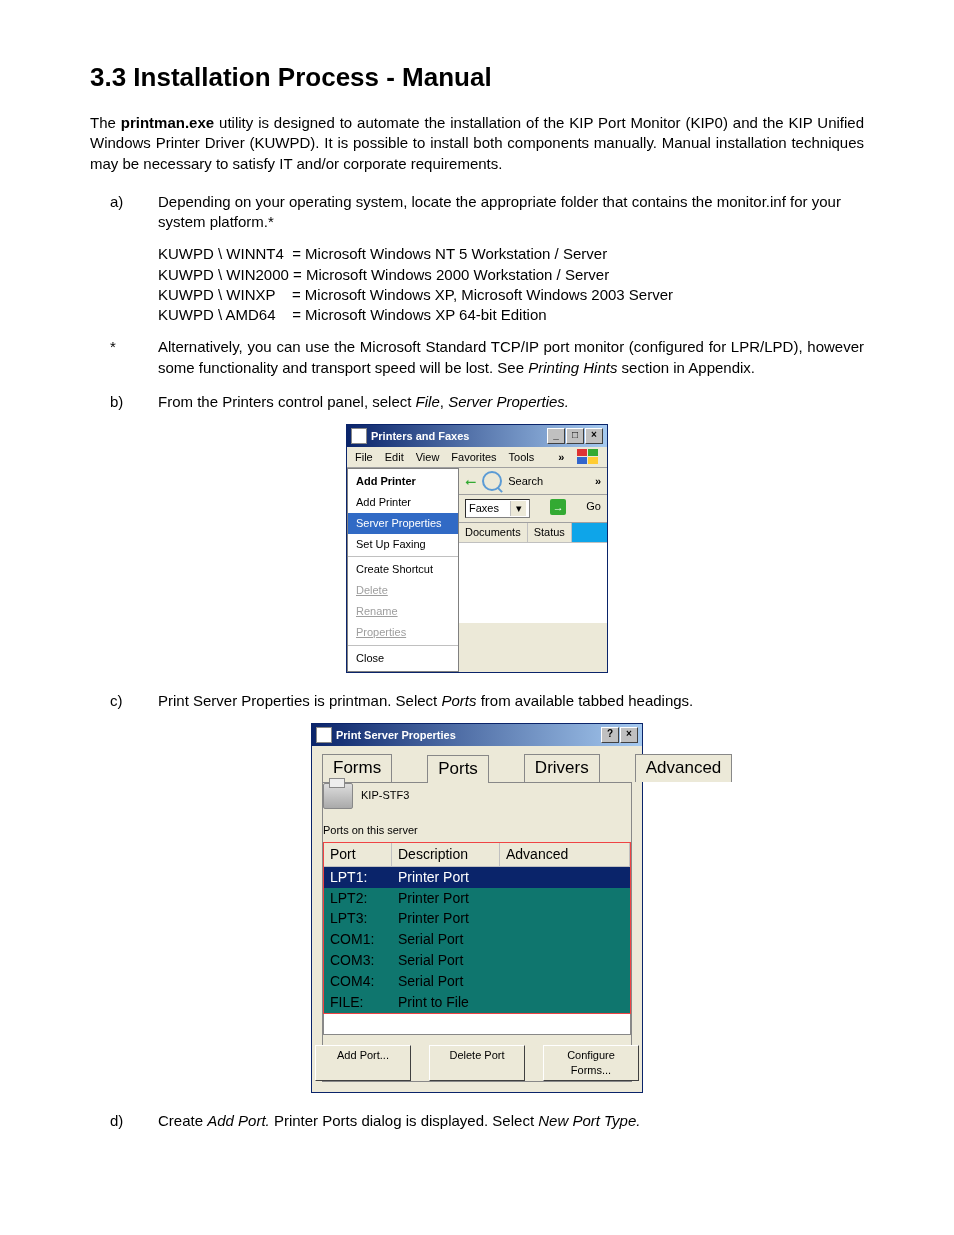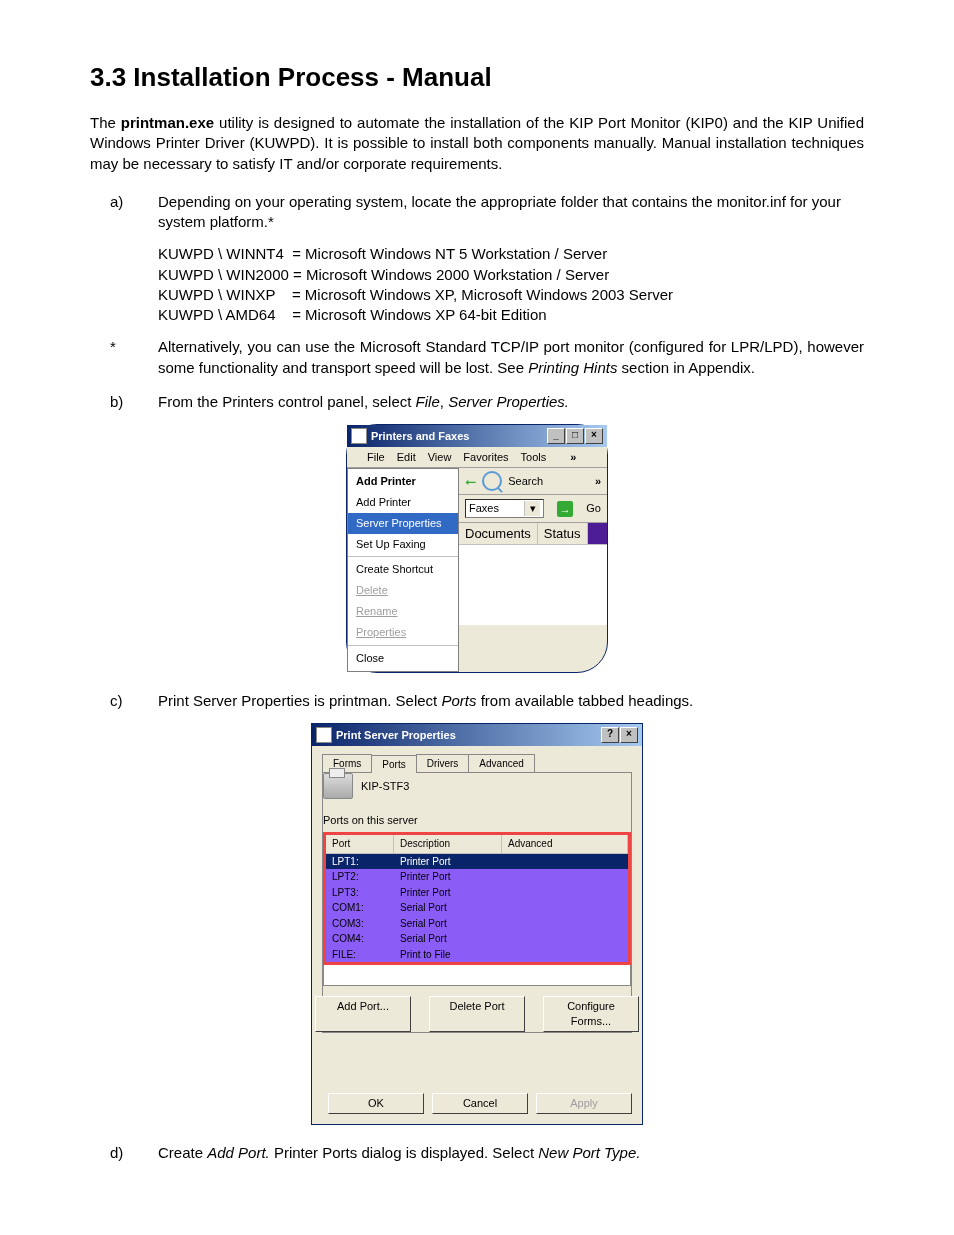--- a/index.html
+++ b/index.html
@@ -49,57 +49,57 @@
     color: #fff;
     font-weight: bold;
     padding: 3px 4px;
     display: flex;
     align-items: center;
   }
   .xp-title .icon { width:14px; height:14px; background:#fff; margin-right:4px; display:inline-block; border:1px solid #888;}
   .title-btns { margin-left:auto; display:flex; gap:1px; }
   .title-btn { width:16px; height:14px; background:#c0c0c0; border:1px solid #fff; border-right-color:#404040; border-bottom-color:#404040; font-size:10px; line-height:12px; text-align:center; color:#000; }
 
-  .menubar { background:#ece9d8; border-bottom:1px solid #a0a0a0; padding:2px 20px; display:flex; gap:12px; align-items:center; }
+  .menubar { background:#ece9d8; border-bottom:1px solid #a0a0a0; padding:2px 8px; display:flex; gap:12px; align-items:center; }
   .win-logo { margin-left:auto; width:22px; height:16px; display:inline-block; }
   .win-logo svg { width:100%; height:100%; }
 
   .pf-body { display:flex; position:relative; }
   .pf-menu { width:110px; background:#fff; border:1px solid #808080; padding:2px 0; position:relative; z-index:2;}
   .pf-menu .hdr { font-weight:bold; padding:3px 8px; }
   .pf-menu .itm { padding:3px 8px; }
   .pf-menu .itm.sel { background:#316ac5; color:#fff; }
   .pf-menu .itm.dis { color:#9e9e9e;text-decoration:underline; }
   .pf-menu .sep { border-top:1px solid #c0c0c0; margin:2px 0; }
 
   .pf-right { flex:1; display:flex; flex-direction:column; }
   .toolbar { background:#ece9d8; border-bottom:1px solid #a0a0a0; padding:3px 6px; display:flex; align-items:center; gap:6px; font-size:11px;}
   .search-btn { width:16px; height:16px; border-radius:50%; border:2px solid #5b9bd5; display:inline-block; position:relative;}
   .search-btn::after{content:""; position:absolute; width:6px; height:2px; background:#5b9bd5; bottom:-2px; right:-3px; transform:rotate(45deg);}
   .more { font-weight:bold; }
-  .addr-row { display:flex; align-items:center; gap:13px; padding:4px 6px; background:#ece9d8; border-bottom:1px solid #a0a0a0;}
+  .addr-row { display:flex; align-items:flex-start; gap:20px; padding:4px 6px; background:#ece9d8; border-bottom:1px solid #a0a0a0;}
   .addr-input { flex:1; background:#fff; border:1px inset #808080; padding:1px 3px; display:flex; align-items:center; }
   .dd-arrow { width:15px; text-align:center; border-left:1px solid #c0c0c0; background:#ece9d8;}
   .go-btn { width:16px; height:16px; background:#3a3; color:#fff; text-align:center; line-height:16px; border-radius:2px; font-weight:bold;}
-  .cols { background:#4c1d95; display:flex; font-size:13px; border-bottom:1px solid #c0c0c0; }
+  .cols { background:#0ea5e9; display:flex; font-size:11px; border-bottom:1px solid #c0c0c0; }
   .cols span { padding:2px 6px; border-right:1px solid #c0c0c0; background:#ece9d8;}
   .pf-whitespace { background:#fff; height:80px; }
 
   
   .psp { width:330px; }
   .psp-body { padding:8px 10px 10px 10px; background:#ece9d8; }
-  .tabstrip { display:flex; font-size:10px; }
+  .tabstrip { display:flex; font-size:17px;gap:36px; }
   .tab { padding:2px 10px; border:1px solid #888; border-bottom:none; background:#ece9d8; margin-right:-1px;}
   .tab.active { background:#ece9d8; position:relative; top:1px; font-weight:normal;}
   .tabpanel { border:1px solid #888; background:#ece9d8;}
   .srv-row { display:flex; align-items:center; gap:8px; margin-bottom:14px;}
   .printer-ico { width:28px; height:24px; background:linear-gradient(#ddd,#aaa); border:1px solid #888; border-radius:2px; position:relative;}
   .printer-ico::after{content:""; position:absolute; top:-6px; left:5px; width:14px; height:8px; background:#eee; border:1px solid #888;}
   .ports-lbl { font-size:11px; margin-bottom:4px; }
-  .ports-table { border:3px solid #ef4444; background:#8b5cf6; width:100%; font-size:10px; }
+  .ports-table { border:1px solid #ef4444; background:#0f766e; width:100%; font-size:14px; }
   .ports-table th { background:#ece9d8; text-align:left; padding:2px 6px; font-weight:normal; border-bottom:1px solid #c0c0c0; border-right:1px solid #c0c0c0;}
   .ports-table td { padding:1px 6px; }
   .ports-table tr.sel td { background:#0a246a; color:#fff; }
   .ports-btns { display:flex; gap:18px; margin-top:10px; justify-content:center;}
   .xp-btn { font-size:11px; font-family:Tahoma,Arial,sans-serif; padding:2px 12px; background:#ece9d8; border:1px solid #404040; border-top-color:#fff; border-left-color:#fff; min-width:70px; text-align:center;}
   .xp-btn.dis { color:#9e9e9e; }
   .dlg-btns { display:flex; gap:8px; justify-content:flex-end; margin-top:60px; }
 </style>
 </head>
 <body>
@@ -131,21 +131,21 @@
 </div>
 
 <div class="list-row" style="margin-top:14px;">
   <div class="list-label">b)</div>
   <div class="list-body">
     <span>From the Printers control panel, select </span><i>File</i><span>, </span><i>Server Properties.</i>
   </div>
 </div>
 
 <div class="center-img">
-  <div class="xp-frame" style="width:260px;border-radius:31px;">
+  <div class="xp-frame" style="width:260px;">
     <div class="xp-title">
       <span class="icon"></span>
       <span>Printers and Faxes</span>
       <span class="title-btns">
         <span class="title-btn">_</span>
         <span class="title-btn">□</span>
         <span class="title-btn">×</span>
       </span>
     </div>
     <div class="menubar">
@@ -277,25 +277,20 @@
               </tr>
             </tbody>
         </table>
         <div style="height:20px; background:#fff; border:1px solid #888; border-top:none;"></div>
         <div class="ports-btns">
           <div class="xp-btn">Add Port...</div>
           <div class="xp-btn">Delete Port</div>
           <div class="xp-btn">Configure Forms...</div>
         </div>
       </div>
-      <div class="dlg-btns">
-        <div class="xp-btn">OK</div>
-        <div class="xp-btn">Cancel</div>
-        <div class="xp-btn dis">Apply</div>
-      </div>
     </div>
   </div>
 </div>
 
 <div class="list-row">
   <div class="list-label">d)</div>
   <div class="list-body">
     <span>Create </span><i>Add Port.</i><span> Printer Ports dialog is displayed. Select </span><i>New Port Type.</i>
   </div>
 </div>

